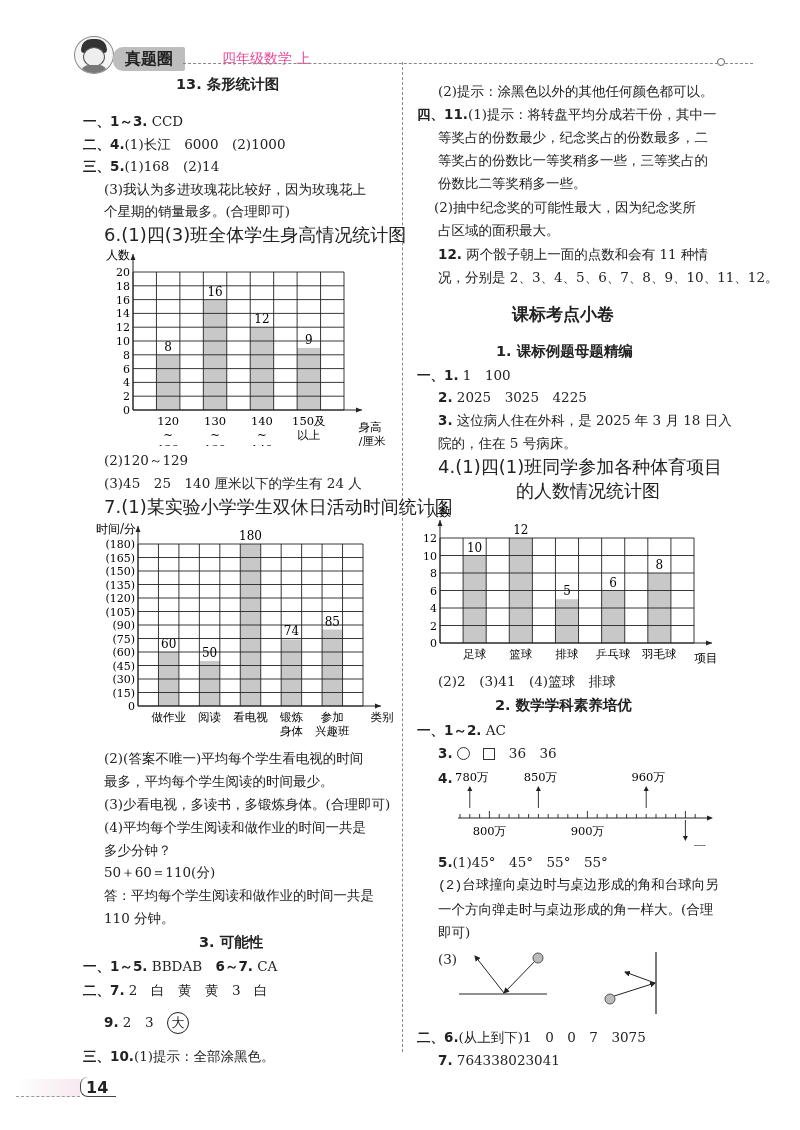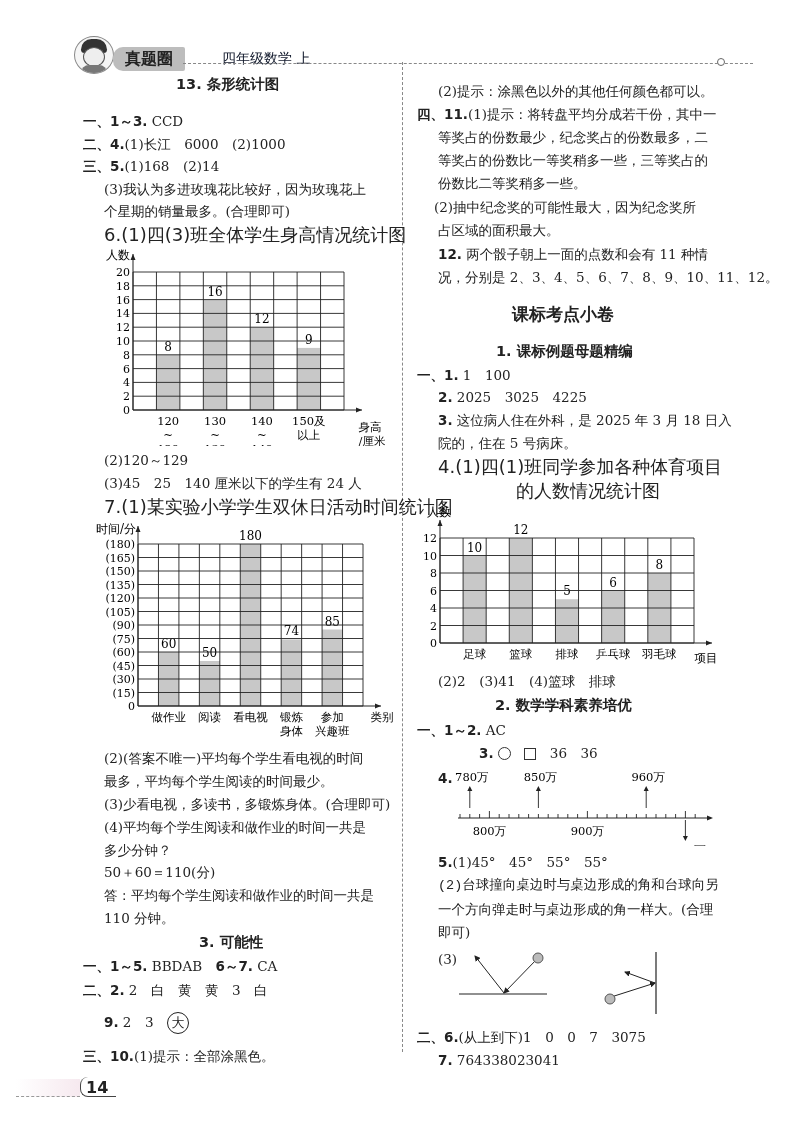--- a/index.html
+++ b/index.html
@@ -10,21 +10,21 @@
   .b { font-weight: bold; font-family: "DejaVu Sans", "Liberation Sans", sans-serif; }
   .title { font-weight: bold; font-family: "DejaVu Sans", "Liberation Sans", sans-serif; font-size: 14.5px; }
   .big-title { font-weight: bold; font-family: "DejaVu Sans", "Liberation Sans", sans-serif; font-size: 17px; }
   .chart-title { font-weight: normal; font-family: "DejaVu Sans", "Liberation Sans", sans-serif; font-size: 18px; }
   .divider { position: absolute; left: 402px; top: 62px; width: 0; height: 990px; border-left: 1px dashed #888; }
   .header-line { position: absolute; top: 63px; left: 183px; width: 570px; border-top: 1px dashed #888; }
   .header-circle { position: absolute; top: 58px; left: 717px; width: 8px; height: 8px; border: 1px solid #666; border-radius: 50%; background:#fff; }
   .brand { position: absolute; top: 47px; left: 113px; width: 72px; height: 24px; background: #bdbdbd;
            border-radius: 10px 2px 2px 10px; font-family: "DejaVu Sans", sans-serif; font-size: 16px; font-weight: bold; color:#222;
            padding-left: 12px; line-height: 24px; }
-  .subject { position: absolute; top: 50px; left: 222px; font-size: 14px; font-family: "DejaVu Sans", sans-serif; color:#0f172a; }
+  .subject { position: absolute; top: 50px; left: 222px; font-size: 14px; font-family: "DejaVu Sans", sans-serif; color:#ec4899; }
   .avatar { position: absolute; top: 36px; left: 74px; width: 40px; height: 38px; border-radius: 50%; border: 1px solid #888; background: #f5f5f5; overflow:hidden; }
   .avatar .hair { position:absolute; left:6px; top:2px; width:26px; height:14px; background:#333; border-radius:12px 12px 4px 4px; }
   .avatar .face { position:absolute; left:8px; top:10px; width:22px; height:20px; background:#eee; border:1px solid #555; border-radius:50%; }
   .avatar .body { position:absolute; left:6px; top:28px; width:26px; height:14px; background:#777; border-radius:8px 8px 0 0; }
   svg text { font-family: "DejaVu Serif", "Liberation Serif", serif; }
   .circ { display:inline-block; width:22px; height:22px; border:1.5px solid #222; border-radius:50%; text-align:center; line-height:20px; font-size:13px; }
   .shape-circle { display:inline-block; width:13px; height:13px; border:1px solid #333; border-radius:50%; vertical-align:-2px; }
   .shape-square { display:inline-block; width:12px; height:12px; border:1px solid #333; vertical-align:-2px; }
   .page-num { position:absolute; left: 80px; top: 1078px; font-family: "DejaVu Sans", sans-serif; font-weight:bold; font-size:16px; }
   .page-strip { position:absolute; left: 16px; top: 1079px; width: 64px; height: 18px; background: linear-gradient(90deg,#fff,#f6e9ef); border-bottom:1px dashed #999; }
@@ -189,21 +189,21 @@
 <div class="line" style="left:104px;top:772px;">最多，平均每个学生阅读的时间最少。</div>
 <div class="line" style="left:104px;top:795px;">(3)少看电视，多读书，多锻炼身体。(合理即可)</div>
 <div class="line" style="left:104px;top:818px;">(4)平均每个学生阅读和做作业的时间一共是</div>
 <div class="line" style="left:104px;top:841px;">多少分钟？</div>
 <div class="line" style="left:104px;top:863px;">50＋60＝110(分)</div>
 <div class="line" style="left:104px;top:886px;">答：平均每个学生阅读和做作业的时间一共是</div>
 <div class="line" style="left:104px;top:909px;">110 分钟。</div>
 
 <div class="line title" style="left:199px;top:933px;">3. 可能性</div>
 <div class="line" style="left:83px;top:957px;"><span class="b">一、1～5.</span><span> BBDAB　</span><span class="b">6～7.</span><span> CA</span></div>
-<div class="line" style="left:83px;top:981px;"><span class="b">二、2.</span><span> 2　白　黄　黄　3　白</span></div>
+<div class="line" style="left:83px;top:981px;"><span class="b">二、7.</span><span> 2　白　黄　黄　3　白</span></div>
 <div class="line" style="left:104px;top:1012px;"><span class="b">9.</span><span> 2　3　</span><span class="circ">大</span></div>
 <div class="line" style="left:83px;top:1047px;"><span class="b">三、10.</span><span>(1)提示：全部涂黑色。</span></div>
 
 <div class="page-strip"></div>
 <div class="page-bracket"></div>
 <div class="page-num" style="left:86px;">14</div>
 
 <div class="line" style="left:438px;top:82px;">(2)提示：涂黑色以外的其他任何颜色都可以。</div>
 <div class="line" style="left:417px;top:105px;"><span class="b">四、11.</span><span>(1)提示：将转盘平均分成若干份，其中一</span></div>
 <div class="line" style="left:438px;top:128px;">等奖占的份数最少，纪念奖占的份数最多，二</div>
@@ -271,21 +271,21 @@
       <text x="157" y="156" font-size="11.5" text-anchor="middle">排球</text>
       <text x="203.1818181818182" y="156" font-size="11.5" text-anchor="middle">乒乓球</text>
       <text x="249.36363636363635" y="156" font-size="11.5" text-anchor="middle">羽毛球</text>
       <text x="296" y="160" font-size="11.5" text-anchor="middle">项目</text>
     </g>
 </svg>
 
 <div class="line" style="left:438px;top:672px;">(2)2　(3)41　(4)篮球　排球</div>
 <div class="line title" style="left:495px;top:696px;">2. 数学学科素养培优</div>
 <div class="line" style="left:417px;top:721px;"><span class="b">一、1～2.</span><span> AC</span></div>
-<div class="line" style="left:438px;top:744px;margin-left:41px;"><span class="b">3.</span> <span class="shape-circle"></span>　<span class="shape-square"></span>　<span>36　36</span></div>
+<div class="line" style="left:438px;top:744px;"><span class="b">3.</span> <span class="shape-circle"></span>　<span class="shape-square"></span>　<span>36　36</span></div>
 <div class="line" style="left:438px;top:769px;"><span class="b">4.</span></div>
 
 <svg class="abs" style="left:450px;top:766px;" width="270" height="80">
   <g id="nl">
       <line x1="8" y1="52" x2="261" y2="52" stroke="#222" stroke-width="1"></line>
       <path d="M263,52 l-6,-2.5 l0,5 z" fill="#222"></path>
       <line x1="10" y1="48" x2="10" y2="52" stroke="#222" stroke-width="0.9"></line>
       <line x1="19.8" y1="48" x2="19.8" y2="52" stroke="#222" stroke-width="0.9"></line>
       <line x1="29.6" y1="48" x2="29.6" y2="52" stroke="#222" stroke-width="0.9"></line>
       <line x1="39.400000000000006" y1="45" x2="39.400000000000006" y2="52" stroke="#222" stroke-width="0.9"></line>

